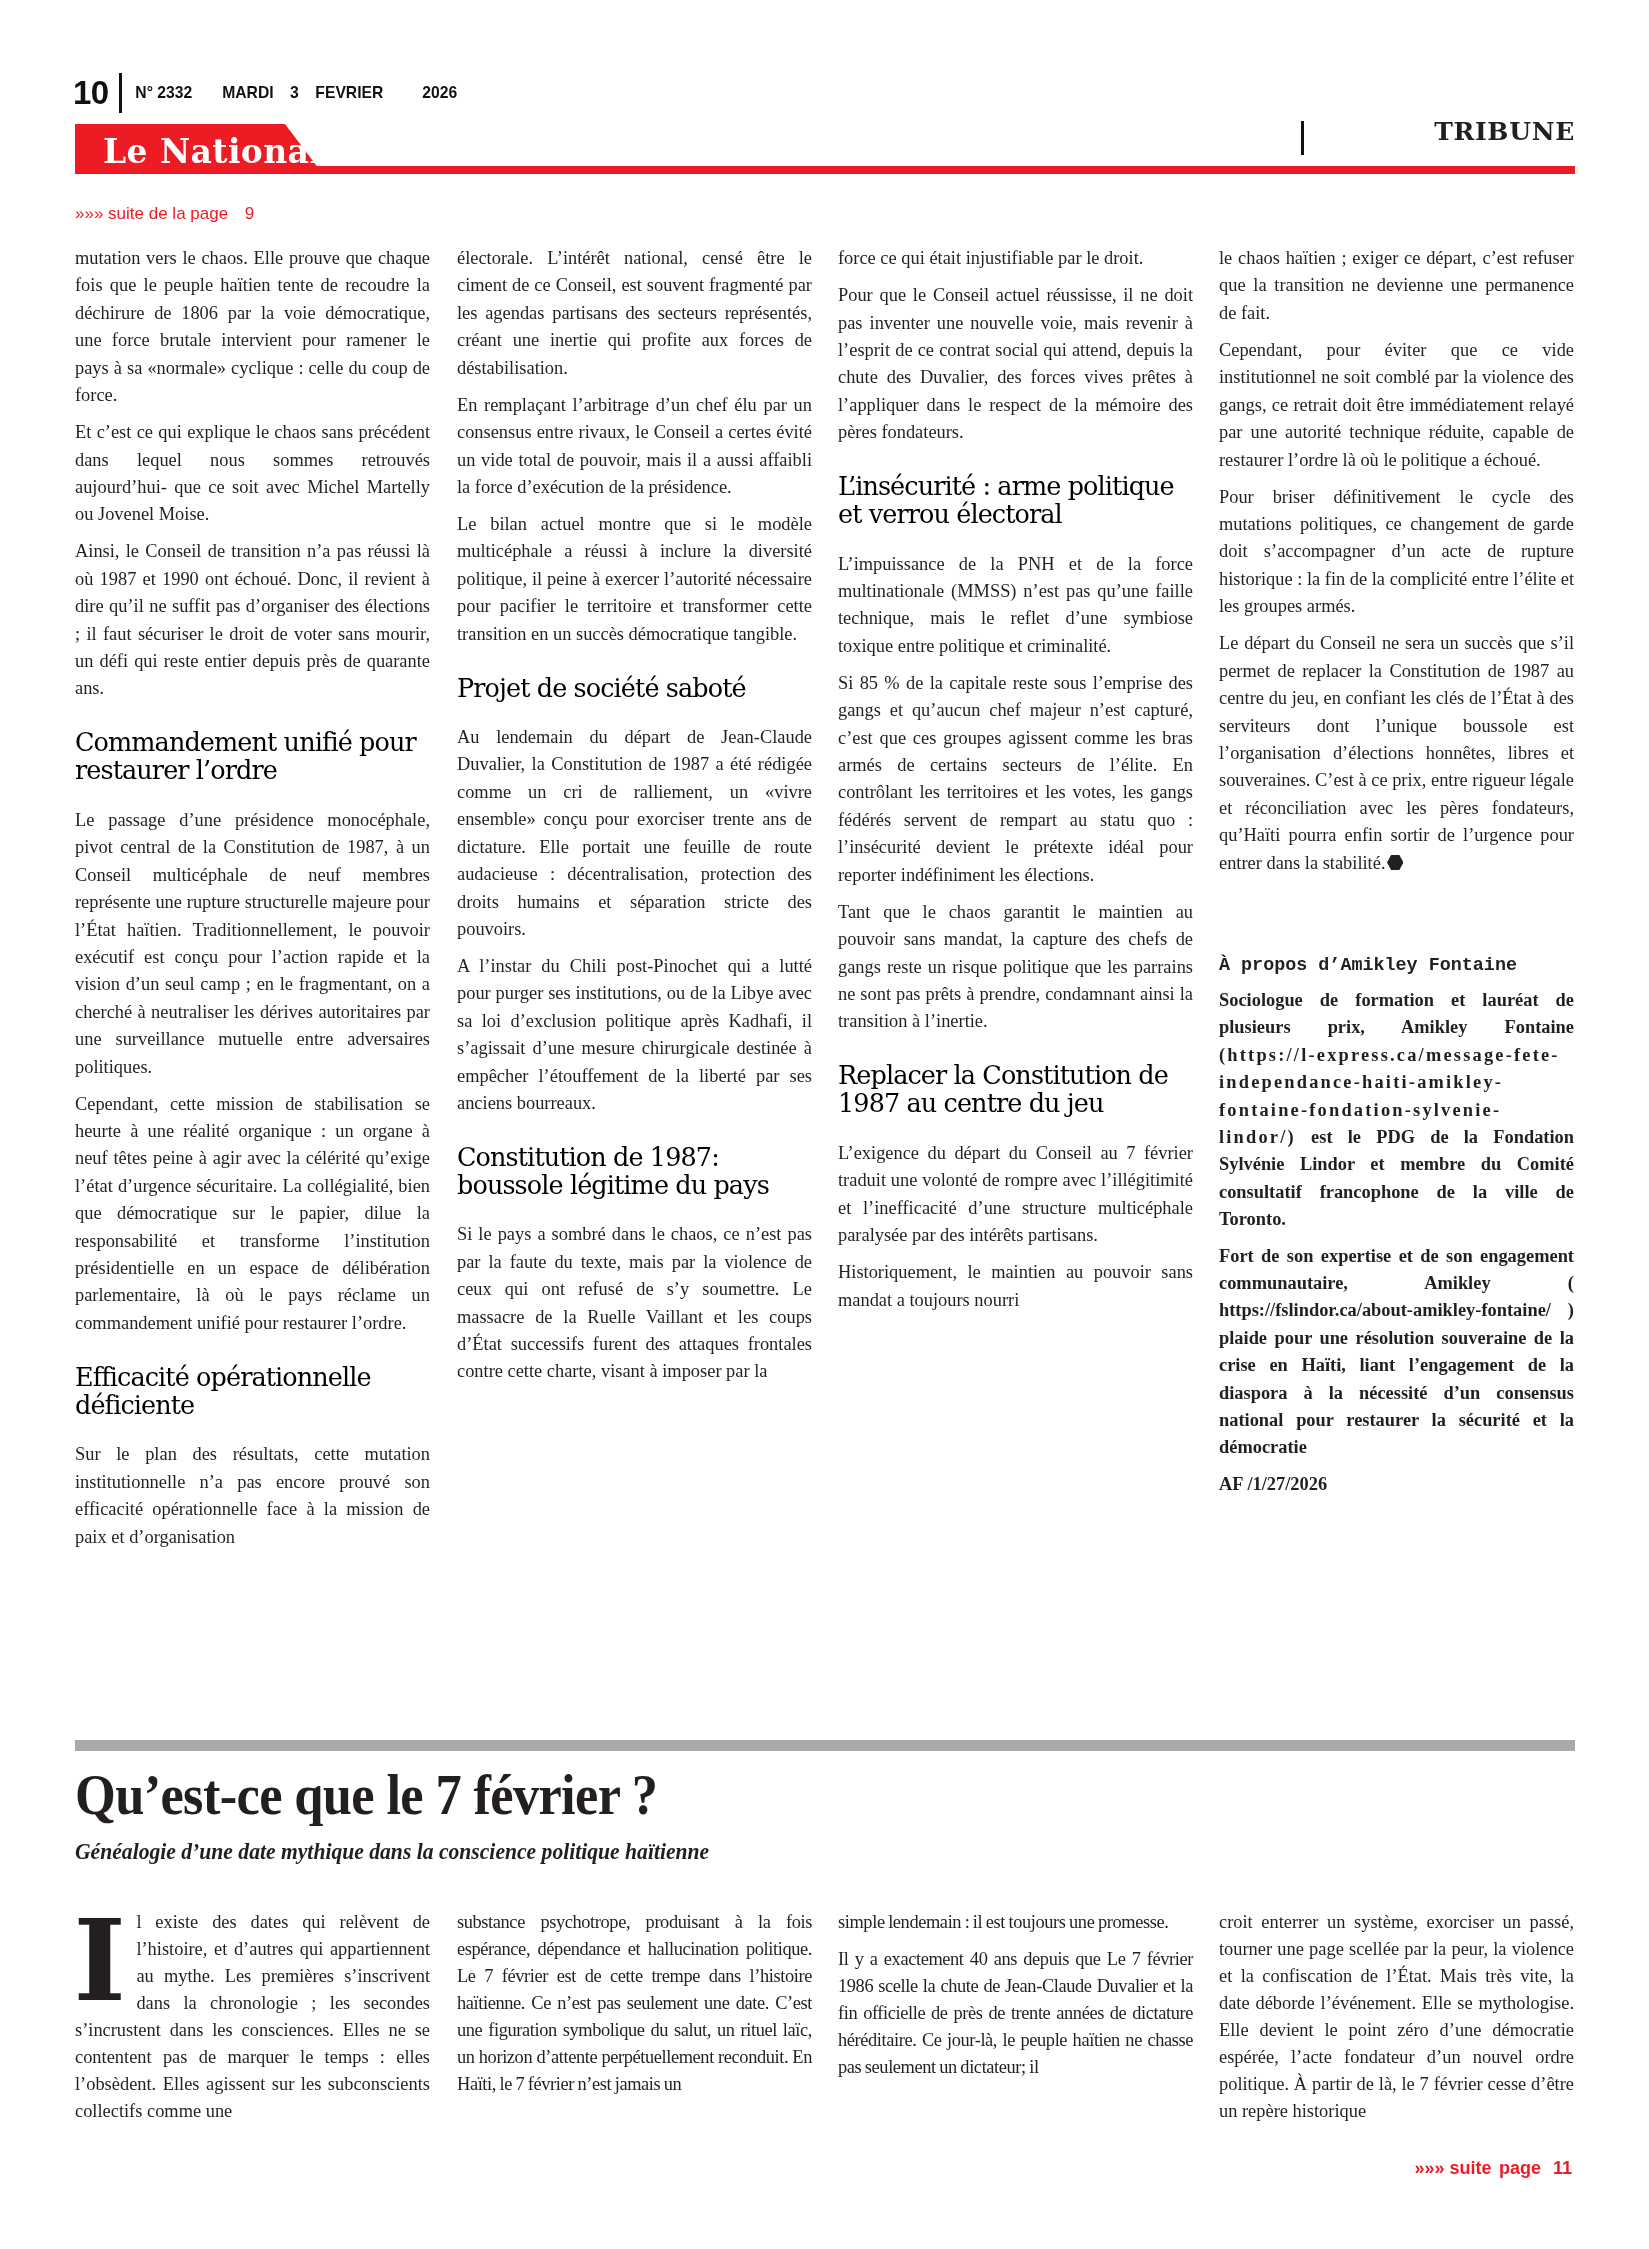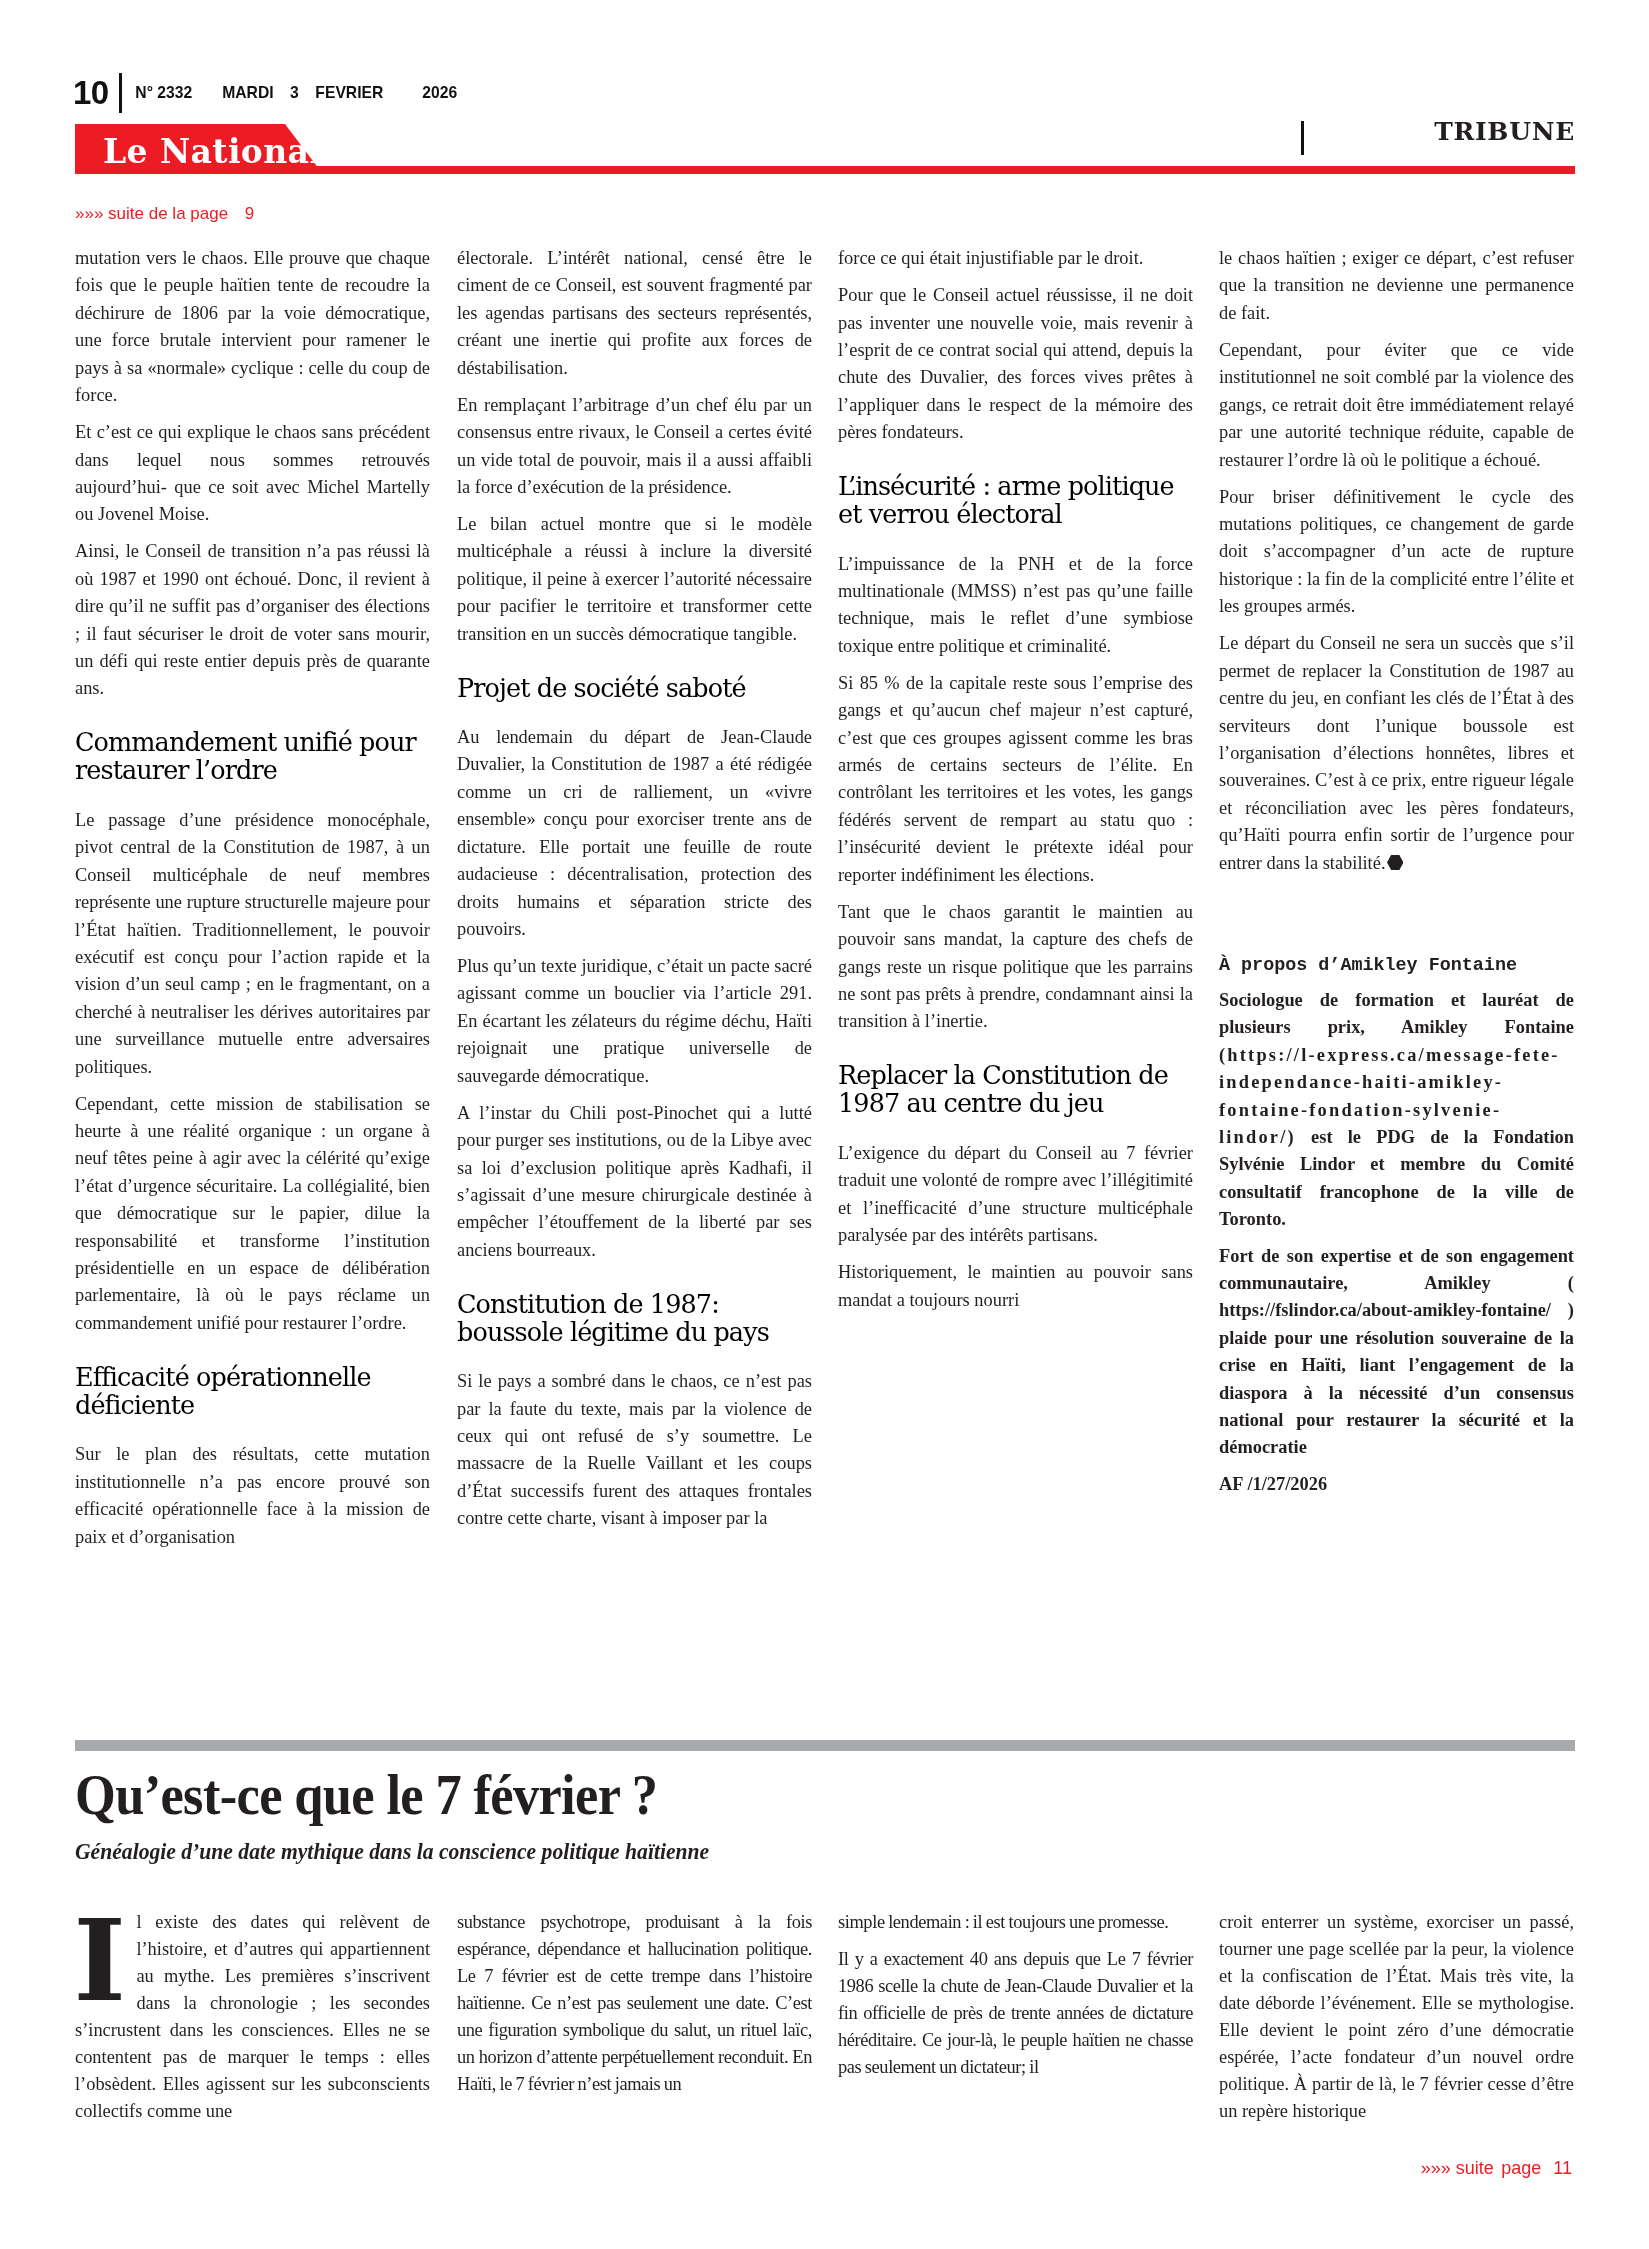--- a/index.html
+++ b/index.html
@@ -60,21 +60,21 @@
   .col-b1 { left: 75px; }
   .col-b2 { left: 457px; }
   .col-b3 { left: 838px; }
   .col-b4 { left: 1219px; }
   .col-b .p { line-height: 27px; }
   .narrow { font-family: "Liberation Serif", "DejaVu Serif", serif; letter-spacing: -0.4px; word-spacing: -0.7px; }
 
   .dropcap { float: left; font-family: "DejaVu Serif", serif; font-weight: bold; font-size: 112px; line-height: 93px;
              height: 97px; margin: 4.5px 10.5px 0 -1.5px; color: #231f20; }
   .continued-to { position: absolute; right: 78px; top: 2158px; font-family: "Liberation Sans", "DejaVu Sans", sans-serif;
-                  font-size: 18px; color: #ed1c24; }
+                  font-size: 18px; color: #ed1c24; font-weight: bold; }
   .continued-to .gap { margin-left: 7.5px; }
   .continued-to .pg { margin-left: 12px; }
 </style>
 </head>
 <body>
 
 <div class="hdr-folio">
   <span class="hdr-pagenum">10</span>
   <span class="hdr-vbar"></span>
   <span class="hdr-meta">
@@ -108,21 +108,20 @@
   <h2 class="h">Efficacité opérationnelle déficiente</h2>
   <p class="p">Sur le plan des résultats, cette mutation institutionnelle n’a pas encore prouvé son efficacité opérationnelle face à la mission de paix et d’organisation</p>
 </div>
 
 <div class="col col2">
   <p class="p">électorale. L’intérêt national, censé être le ciment de ce Conseil, est souvent fragmenté par les agendas partisans des secteurs représentés, créant une inertie qui profite aux forces de déstabilisation.</p>
   <p class="p">En remplaçant l’arbitrage d’un chef élu par un consensus entre rivaux, le Conseil a certes évité un vide total de pouvoir, mais il a aussi affaibli la force d’exécution de la présidence.</p>
   <p class="p">Le bilan actuel montre que si le modèle multicéphale a réussi à inclure la diversité politique, il peine à exercer l’autorité nécessaire pour pacifier le territoire et transformer cette transition en un succès démocratique tangible.</p>
   <h2 class="h">Projet de société saboté</h2>
   <p class="p">Au lendemain du départ de Jean-Claude Duvalier, la Constitution de 1987 a été rédigée comme un cri de ralliement, un «vivre ensemble» conçu pour exorciser trente ans de dictature. Elle portait une feuille de route audacieuse : décentralisation, protection des droits humains et séparation stricte des pouvoirs.</p>
-  <p class="p">Plus qu’un texte juridique, c’était un pacte sacré agissant comme un bouclier via l’article 291. En écartant les zélateurs du régime déchu, Haïti rejoignait une pratique universelle de sauvegarde démocratique.</p>
   <p class="p">A l’instar du Chili post-Pinochet qui a lutté pour purger ses institutions, ou de la Libye avec sa loi d’exclusion politique après Kadhafi, il s’agissait d’une mesure chirurgicale destinée à empêcher l’étouffement de la liberté par ses anciens bourreaux.</p>
   <h2 class="h">Constitution de 1987: boussole légitime du pays</h2>
   <p class="p">Si le pays a sombré dans le chaos, ce n’est pas par la faute du texte, mais par la violence de ceux qui ont refusé de s’y soumettre. Le massacre de la Ruelle Vaillant et les coups d’État successifs furent des attaques frontales contre cette charte, visant à imposer par la</p>
 </div>
 
 <div class="col col3">
   <p class="p">force ce qui était injustifiable par le droit.</p>
   <p class="p">Pour que le Conseil actuel réussisse, il ne doit pas inventer une nouvelle voie, mais revenir à l’esprit de ce contrat social qui attend, depuis la chute des Duvalier, des forces vives prêtes à l’appliquer dans le respect de la mémoire des pères fondateurs.</p>
   <h2 class="h">L’insécurité : arme politique et verrou électoral</h2>
   <p class="p">L’impuissance de la PNH et de la force multinationale (MMSS) n’est pas qu’une faille technique, mais le reflet d’une symbiose toxique entre politique et criminalité.</p>

